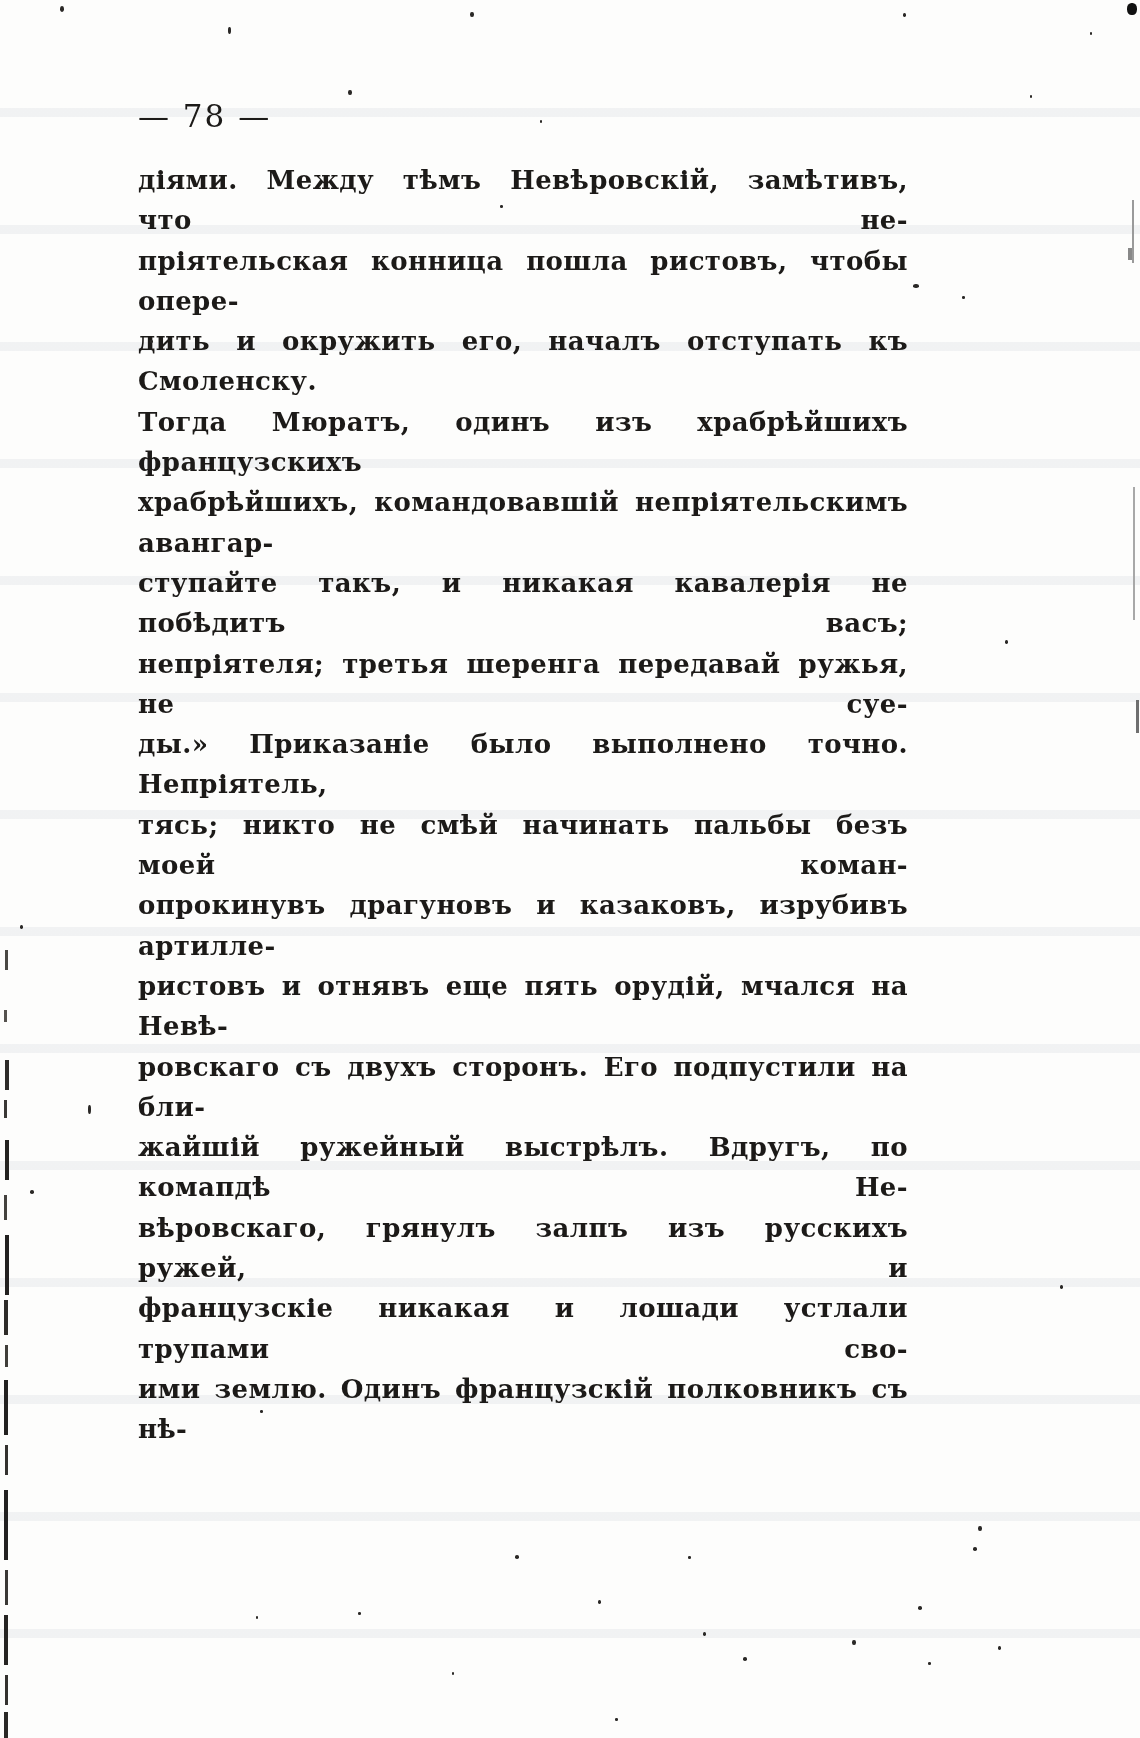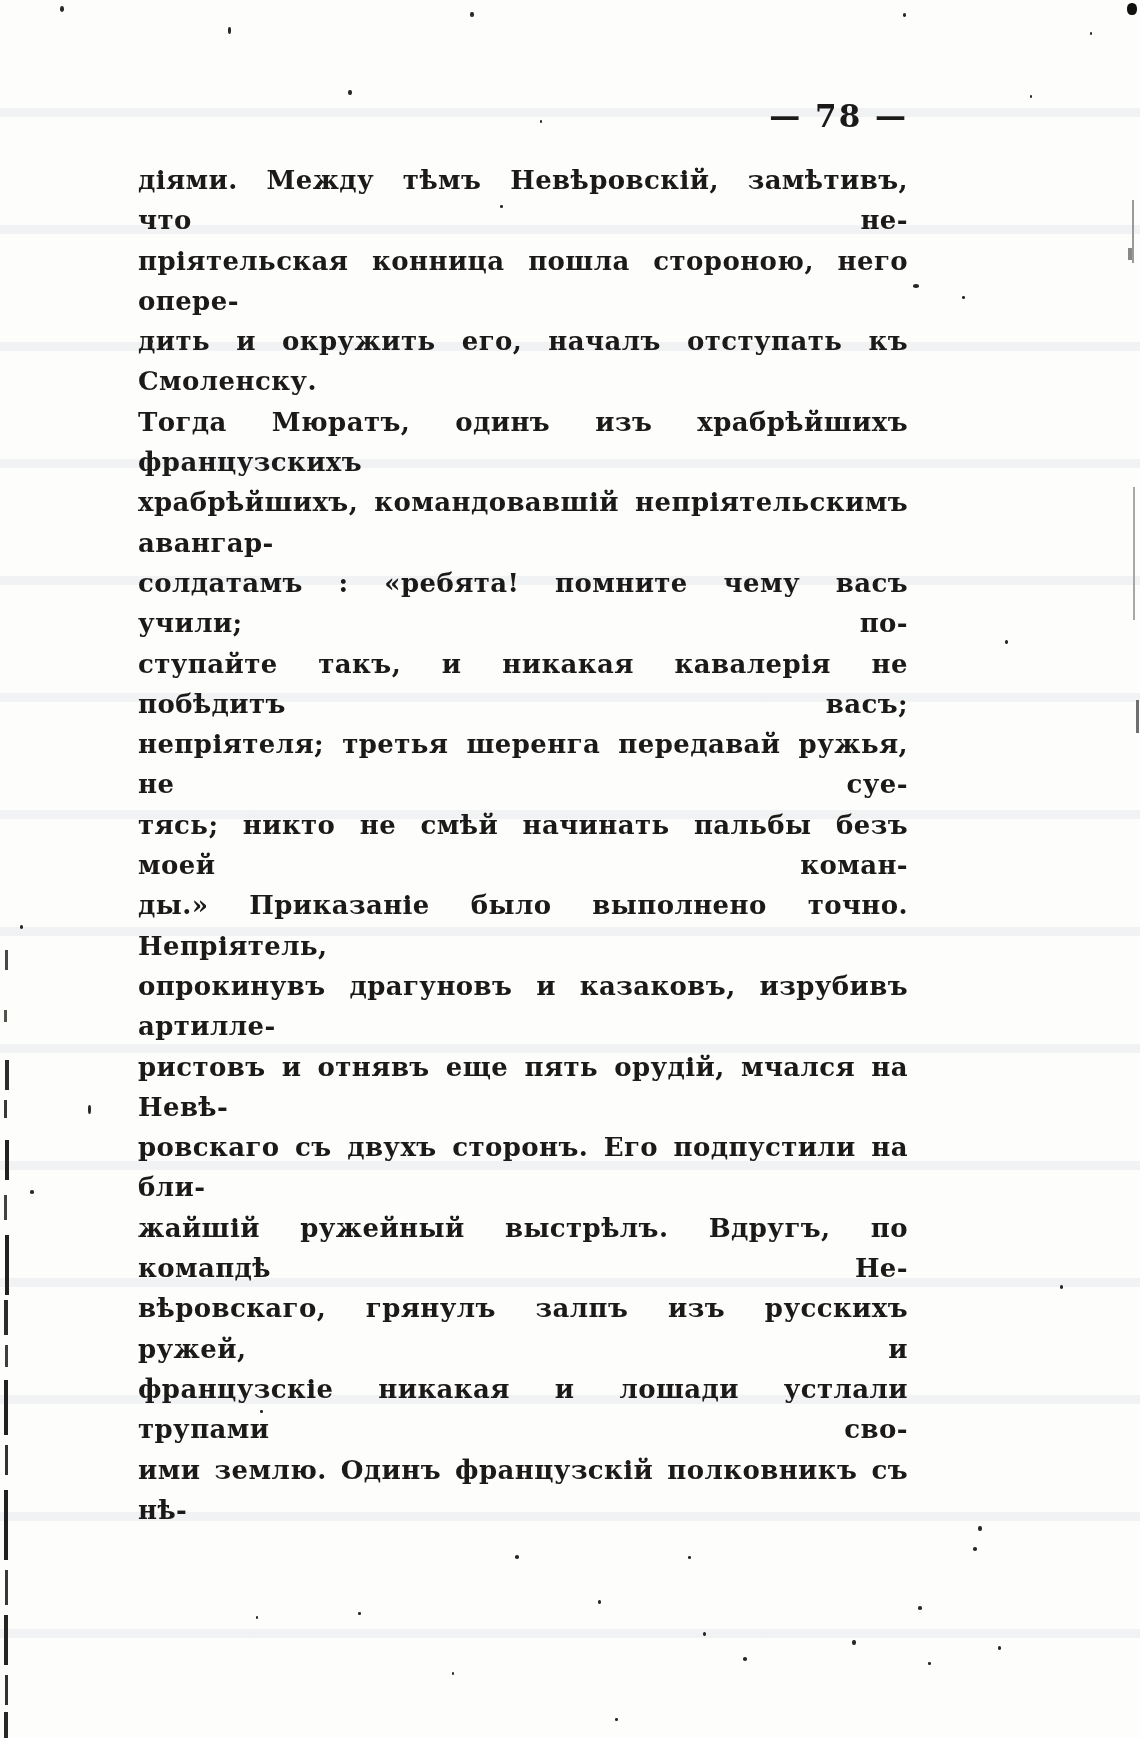--- a/index.html
+++ b/index.html
@@ -10,49 +10,48 @@
       repeating-linear-gradient(180deg,
         rgba(0,0,0,0) 0px, rgba(0,0,0,0) 108px,
         rgba(210,214,220,0.28) 108px, rgba(210,214,220,0.28) 117px),
       var(--paper);
     overflow:hidden;
     font-family:"DejaVu Serif", serif;
     color:var(--ink);
   }
   .page-number {
     position:absolute; left:138px; top:98px; width:770px;
-    text-align:right; font-size:31px; font-weight:bold;
+    text-align:left; font-size:31px; font-weight:normal;
     letter-spacing:2px; color:var(--ink);
   }
   .text-block {
     position:absolute; left:138px; top:160px; width:770px;
     font-size:26px; font-weight:bold; line-height:40.3px;
     letter-spacing:0.4px; word-spacing:3px;
   }
   .line { text-align:justify; text-align-last:justify; white-space:normal; }
   .speck { position:absolute; background:#2a2826; border-radius:45%; }
   .mark  { position:absolute; }
 </style>
 </head>
 <body>
 
 <div class="page">
   <div class="page-number">— 78 —</div>
 
   <div class="text-block">
       <div class="line">діями.  Между  тѣмъ  Невѣровскій,  замѣтивъ,  что не-</div>
-      <div class="line">пріятельская  конница  пошла  стороною,  него опере-</div>
+      <div class="line">пріятельская  конница  пошла  ристовъ,  чтобы опере-</div>
       <div class="line">дить и окружить его, началъ отступать къ Смоленску.</div>
       <div class="line">Тогда Мюратъ, одинъ изъ храбрѣйшихъ французскихъ</div>
       <div class="line">храбрѣйшихъ,  командовавшій  непріятельскимъ  авангар-</div>
-      <div class="line">солдатамъ : «ребята!  помните  чему  васъ  учили;  по-</div>
       <div class="line">ступайте такъ, и никакая кавалерія не побѣдитъ васъ;</div>
       <div class="line">непріятеля;  третья  шеренга  передавай  ружья, не суе-</div>
+      <div class="line">ды.»  Приказаніе  было  выполнено  точно.  Непріятель,</div>
       <div class="line">тясь; никто не смѣй начинать пальбы безъ моей коман-</div>
-      <div class="line">ды.»  Приказаніе  было  выполнено  точно.  Непріятель,</div>
       <div class="line">опрокинувъ  драгуновъ  и  казаковъ,  изрубивъ артилле-</div>
       <div class="line">ристовъ  и  отнявъ  еще  пять  орудій,  мчался  на  Невѣ-</div>
       <div class="line">ровскаго  съ  двухъ  сторонъ.   Его  подпустили  на  бли-</div>
       <div class="line">жайшій  ружейный  выстрѣлъ.  Вдругъ,  по  комапдѣ  Не-</div>
       <div class="line">вѣровскаго,  грянулъ  залпъ  изъ  русскихъ  ружей,  и</div>
       <div class="line">французскіе  никакая  и  лошади  устлали  трупами  сво-</div>
       <div class="line">ими  землю.  Одинъ  французскій  полковникъ  съ  нѣ-</div>
     </div>
 <div class="speck" style="left: 60px; top: 6px; width: 4px; height: 6px;"></div>
     <div class="speck" style="left: 470px; top: 12px; width: 4px; height: 5px;"></div>

